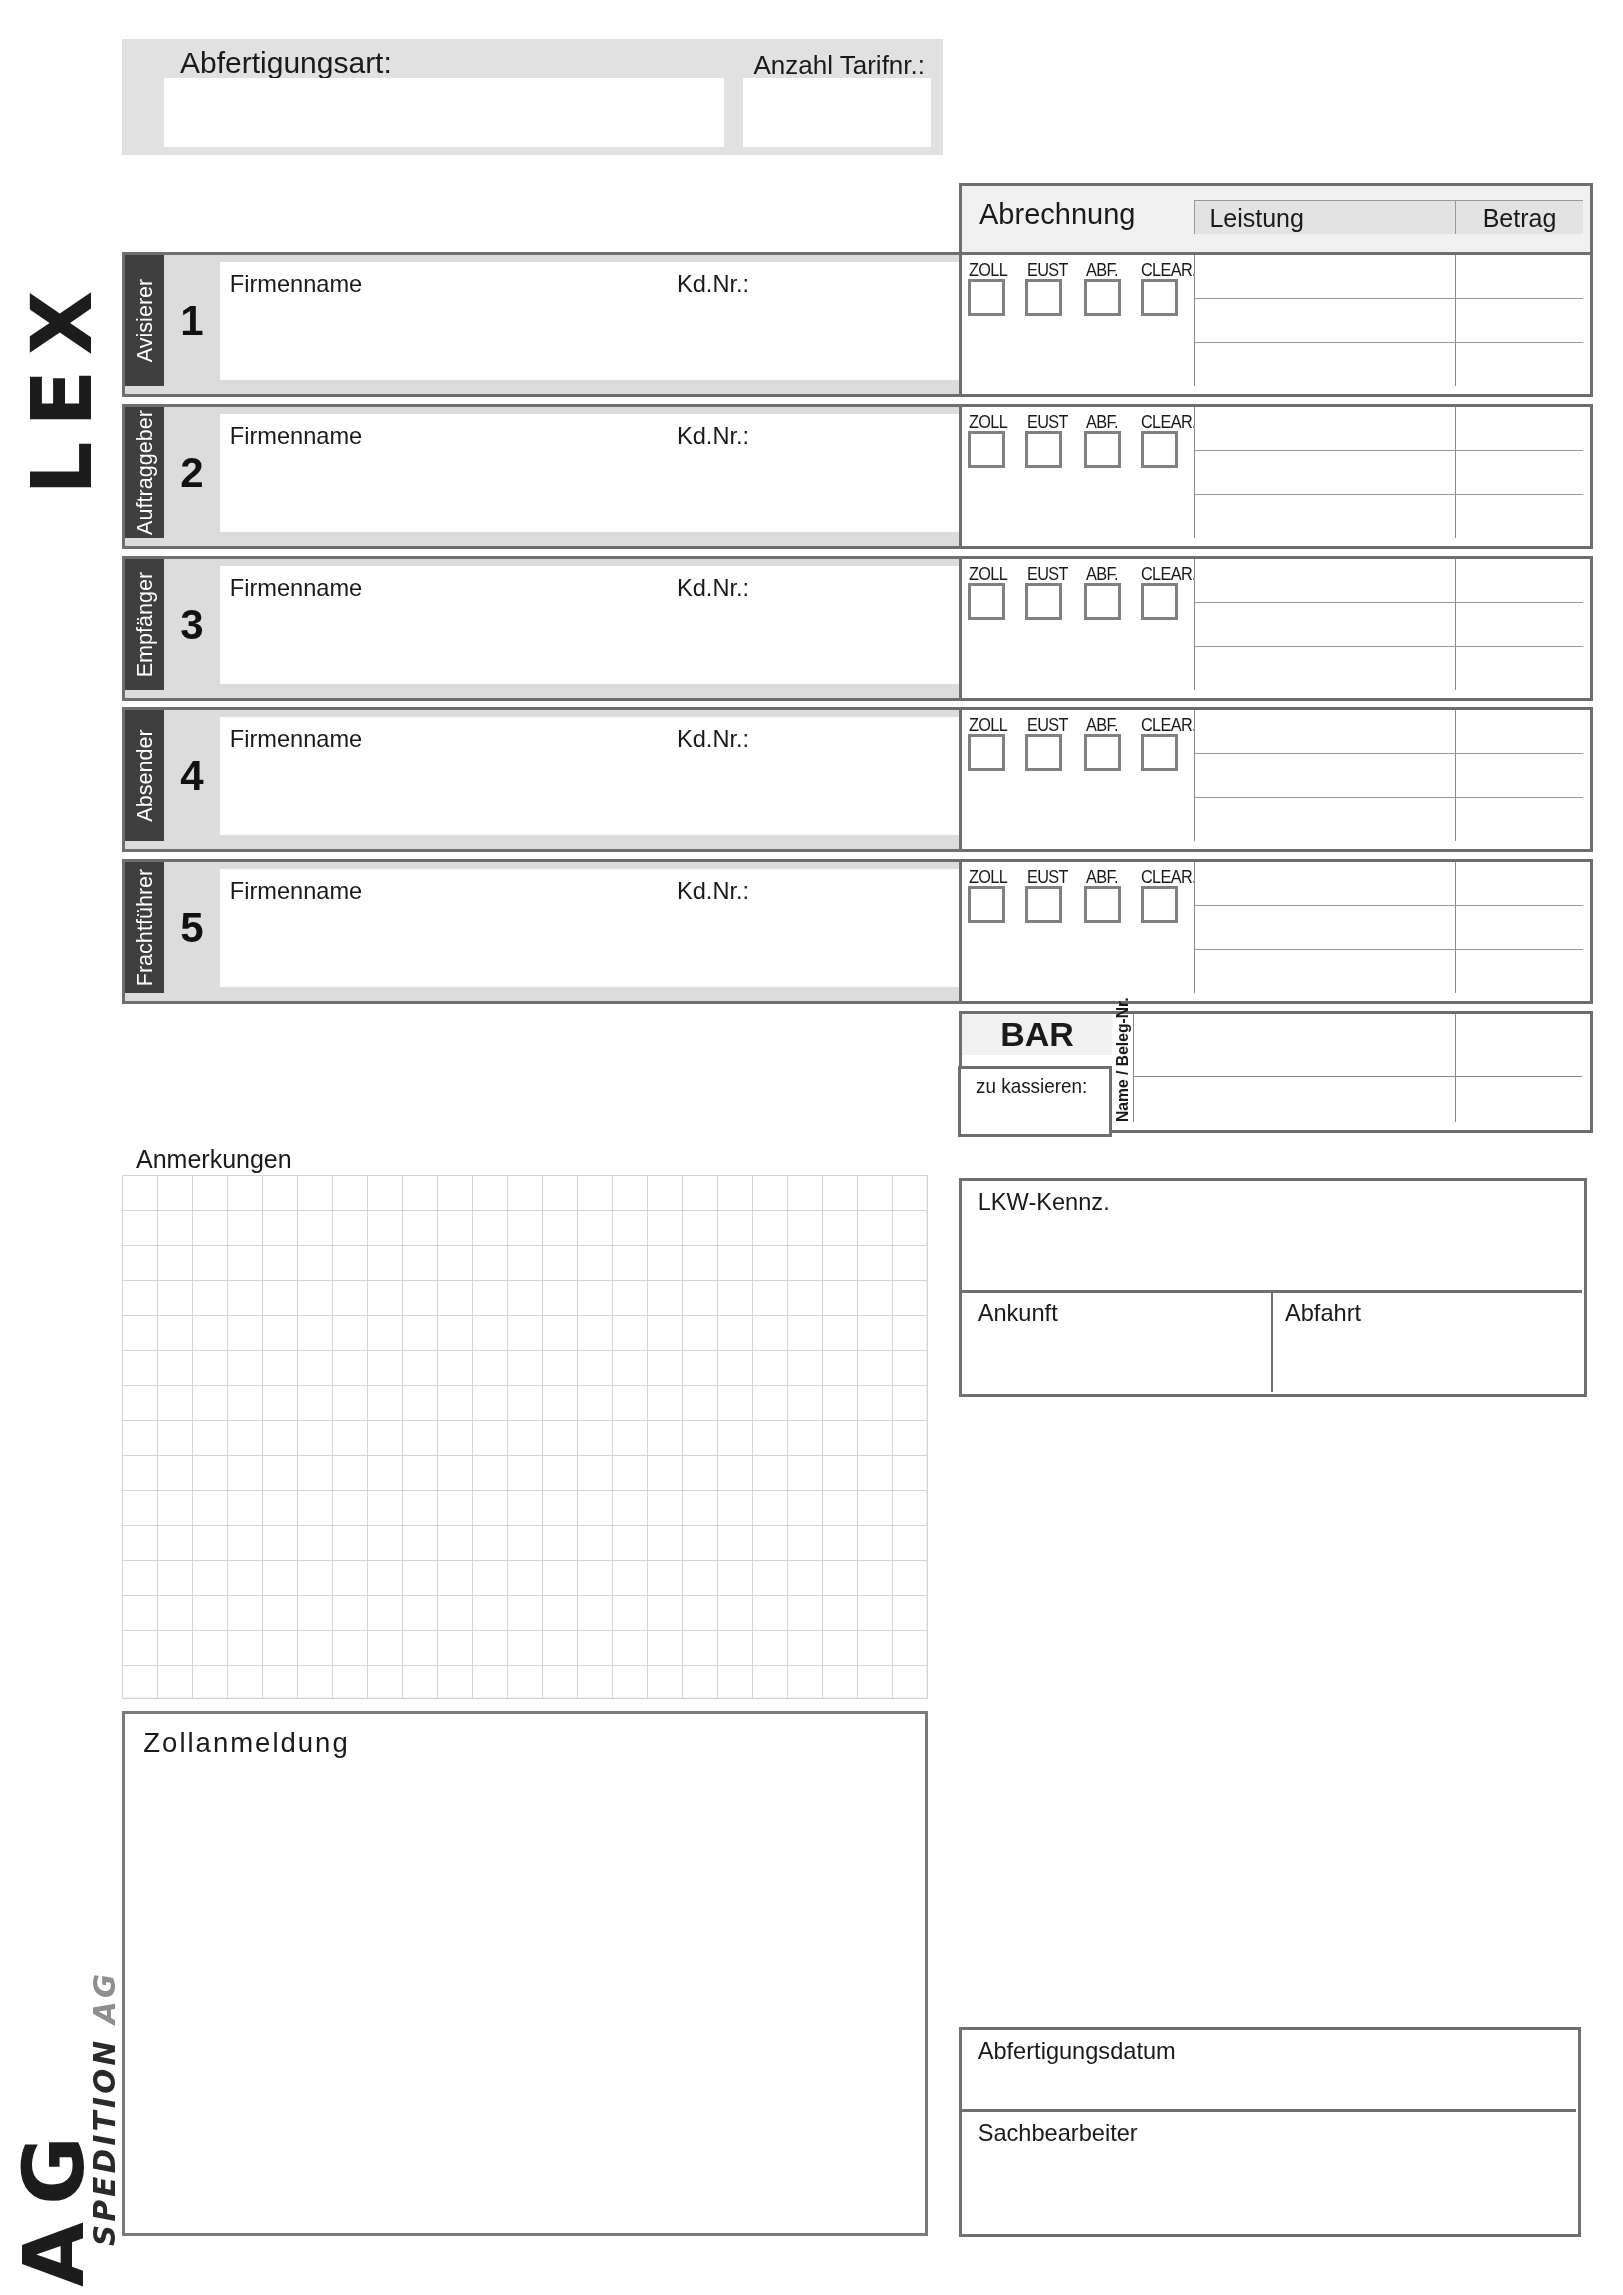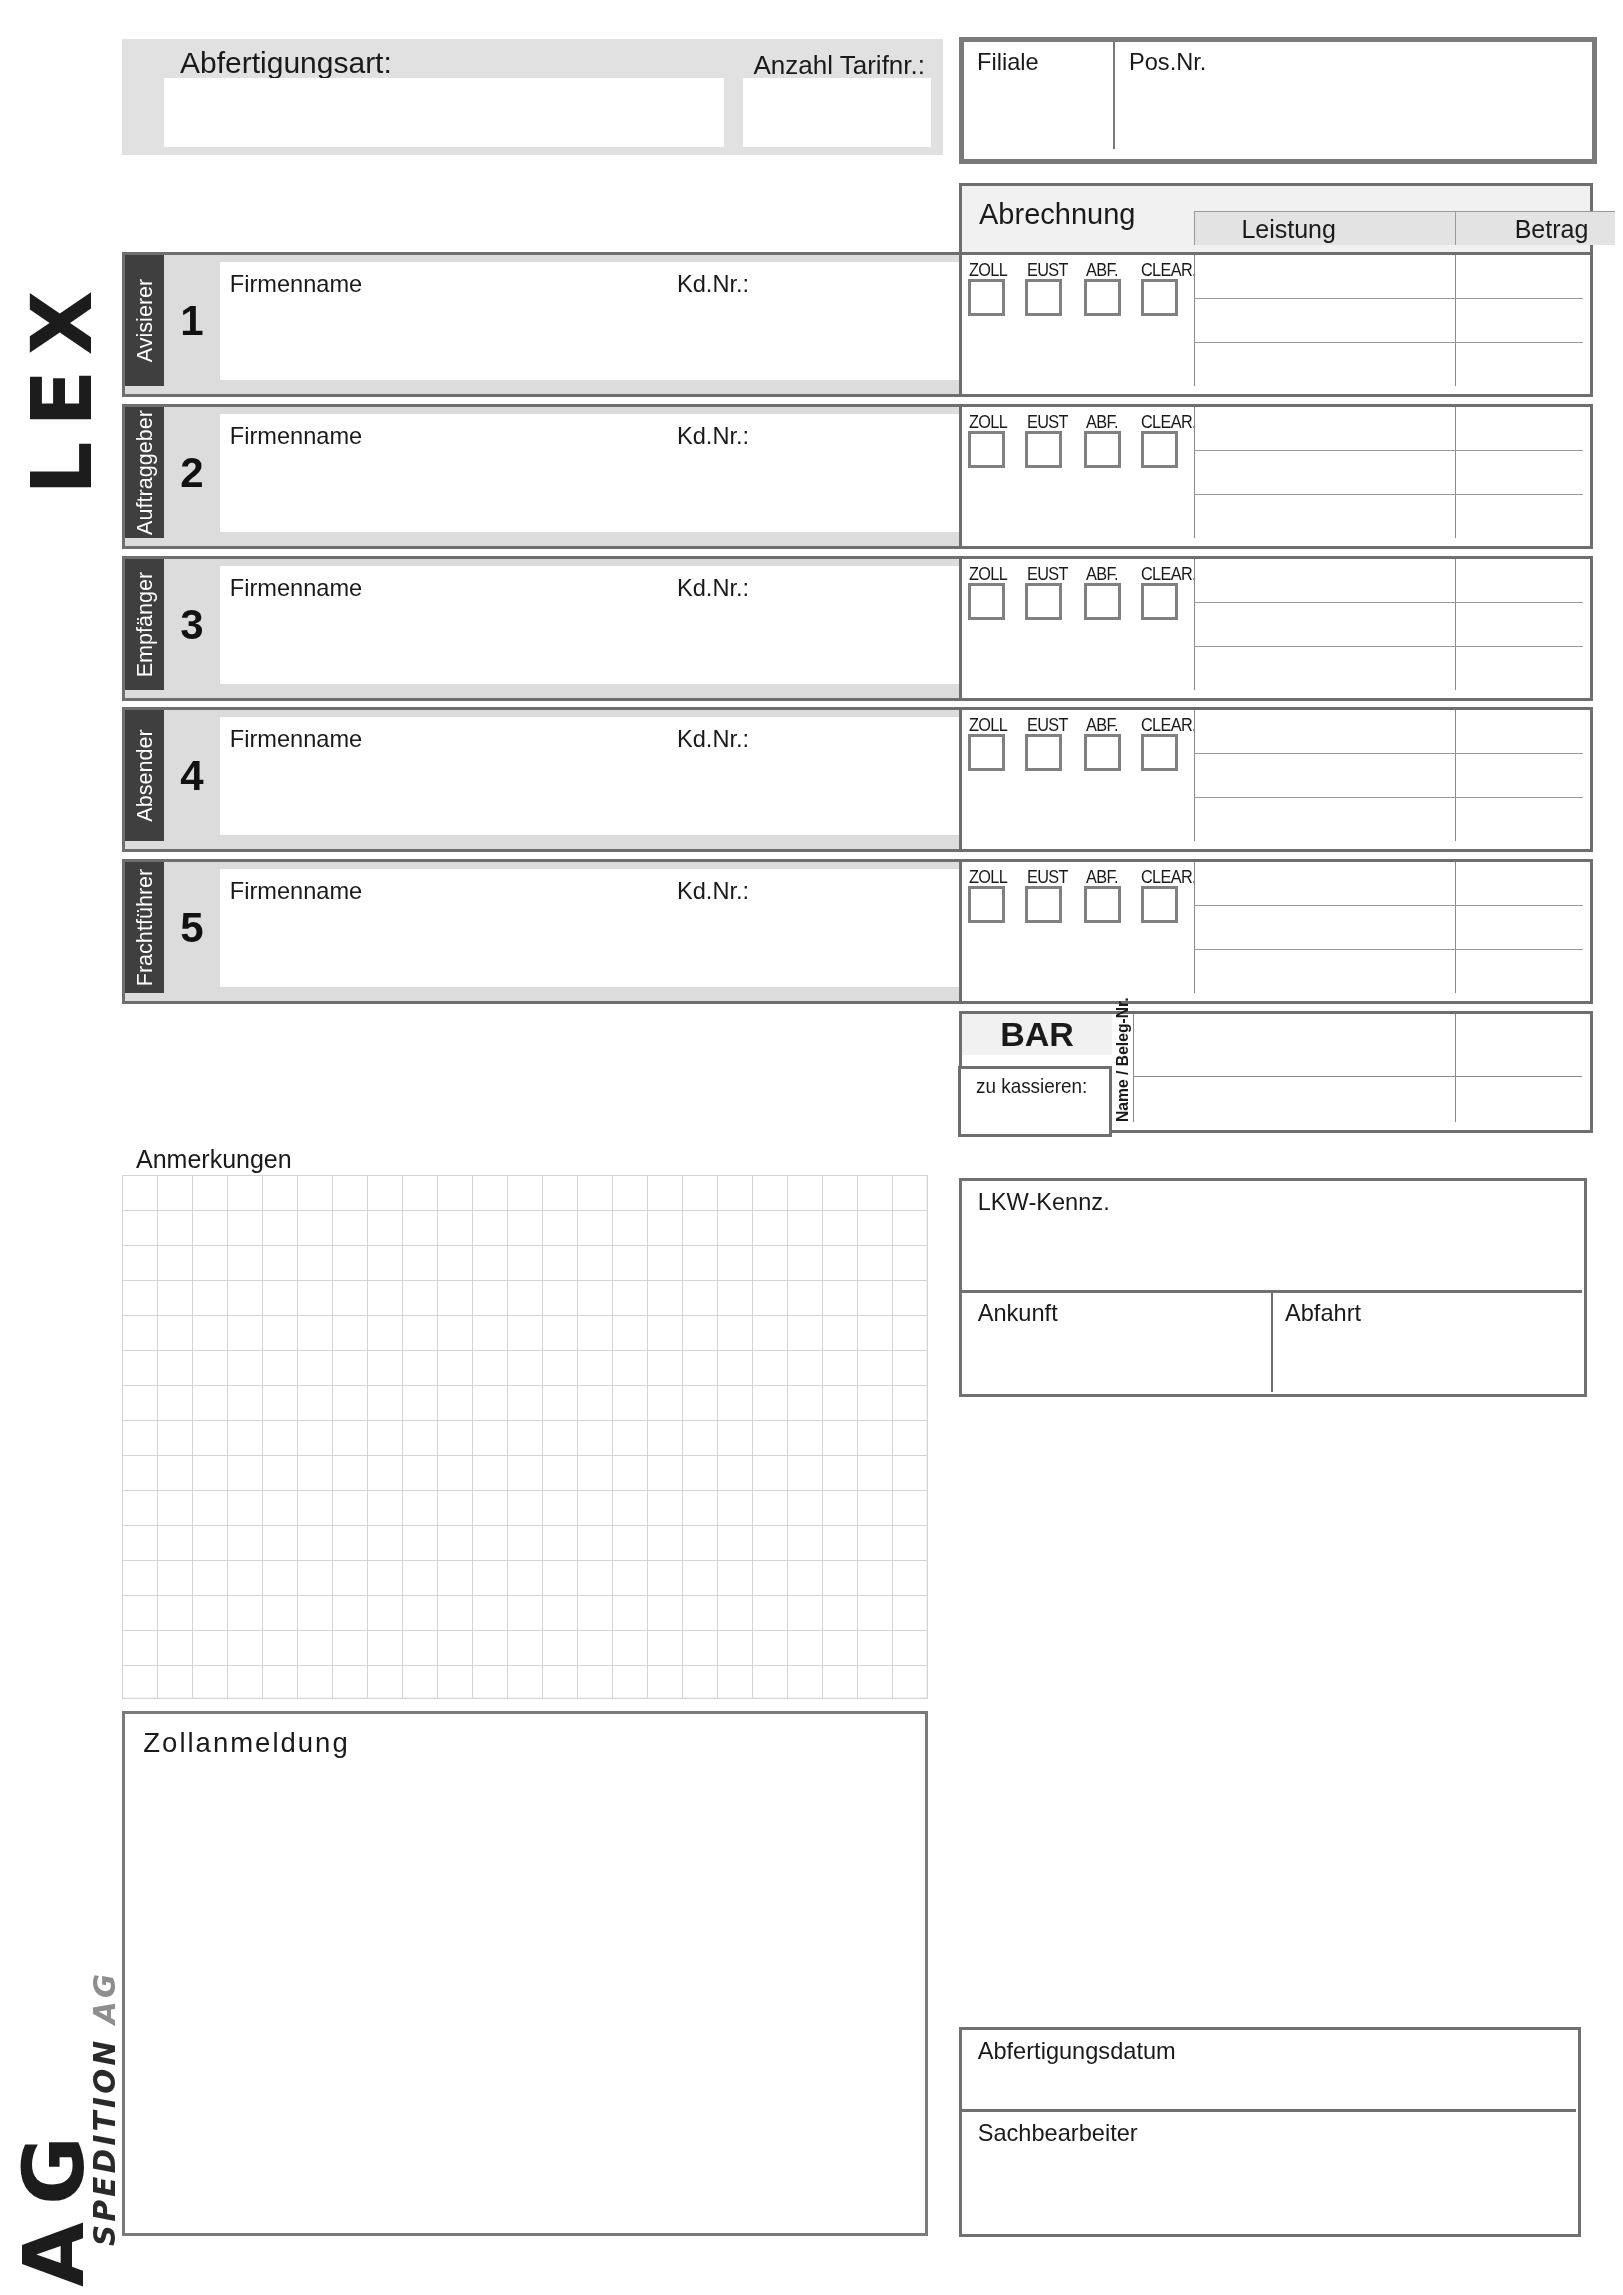--- a/index.html
+++ b/index.html
@@ -25,21 +25,21 @@
   .input-a{left:42px;top:39px;width:560px;height:69px;background:#fff;}
   .input-b{left:621px;top:39px;width:188px;height:69px;background:#fff;}
   
   .filiale-box{left:959px;top:37px;width:628px;height:117px;border:5.2px solid #7a7a7a;background:#fff;}
   .filiale-div{left:149px;top:0;width:2px;height:107px;background:#7a7a7a;}
   .filiale-label{left:13px;top:6.5px;font-size:23.6px;}
   .posnr-label{left:165px;top:6.5px;font-size:23.6px;}
   
   .abrech-box{left:959px;top:183px;width:628px;height:69px;border:3.9px solid #6e6e6e;background:#f1f1f1;}
   .abrech-title{left:17px;top:11.8px;font-size:29px;}
-  .hdr-cell{top:25px;height:33px;background:#e3e3e3;border-top:1.3px solid #999;border-left:1.3px solid #999;padding-left:32px;}
+  .hdr-cell{top:14px;height:33px;background:#e3e3e3;border-top:1.3px solid #999;border-left:1.3px solid #999;}
   .leistung-cell{left:232px;width:262px;}
   .betrag-cell{left:493px;width:127px;}
   .hdr-cell .t{display:block;margin-top:2.6px;font-size:25px;}
   
   .party-row{left:122px;width:841px;height:139px;border:3.9px solid #6e6e6e;background:#dcdcdc;}
   .role-strip{left:0;top:0;width:39px;height:131px;background:#3f3f3f;}
   .role-strip .rot{position:absolute;left:0;top:0;width:131px;height:39px;
        transform:rotate(-90deg) translateX(-131px);transform-origin:top left;
        color:#fff;font-size:21.6px;line-height:39px;text-align:center;white-space:nowrap;}
   .row-number{left:39px;top:0;width:56px;height:131px;font-size:42px;font-weight:bold;
@@ -98,27 +98,20 @@
   <div class="abs verag-logo">VERAG</div>
   <div class="abs sped-logo"><span class="black">SPEDITION</span>&nbsp;<span class="gray">AG</span></div>
 
   <div class="abs top-header">
     <div class="abs lbl abfert-label">Abfertigungsart:</div>
     <div class="abs lbl anzahl-label">Anzahl Tarifnr.:</div>
     <div class="abs input-a"></div>
     <div class="abs input-b"></div>
   </div>
 
-  <div class="abs filiale-box">
-    <div class="abs filiale-div"></div>
-    <div class="abs lbl filiale-label">Filiale</div>
-    <div class="abs lbl posnr-label">Pos.Nr.</div>
-    <div class="abs" style="left:0;top:36px;width:147px;height:71px;"></div>
-    <div class="abs" style="left:152px;top:36px;width:465px;height:71px;"></div>
-  </div>
 
   <div class="abs abrech-box">
     <div class="abs lbl abrech-title">Abrechnung</div>
     <div class="abs hdr-cell leistung-cell">
         <span class="t" style="margin-left:14.4px;">Leistung</span>
       </div>
     <div class="abs hdr-cell betrag-cell">
         <span class="t" style="text-align:center;">Betrag</span>
       </div>
   </div>

